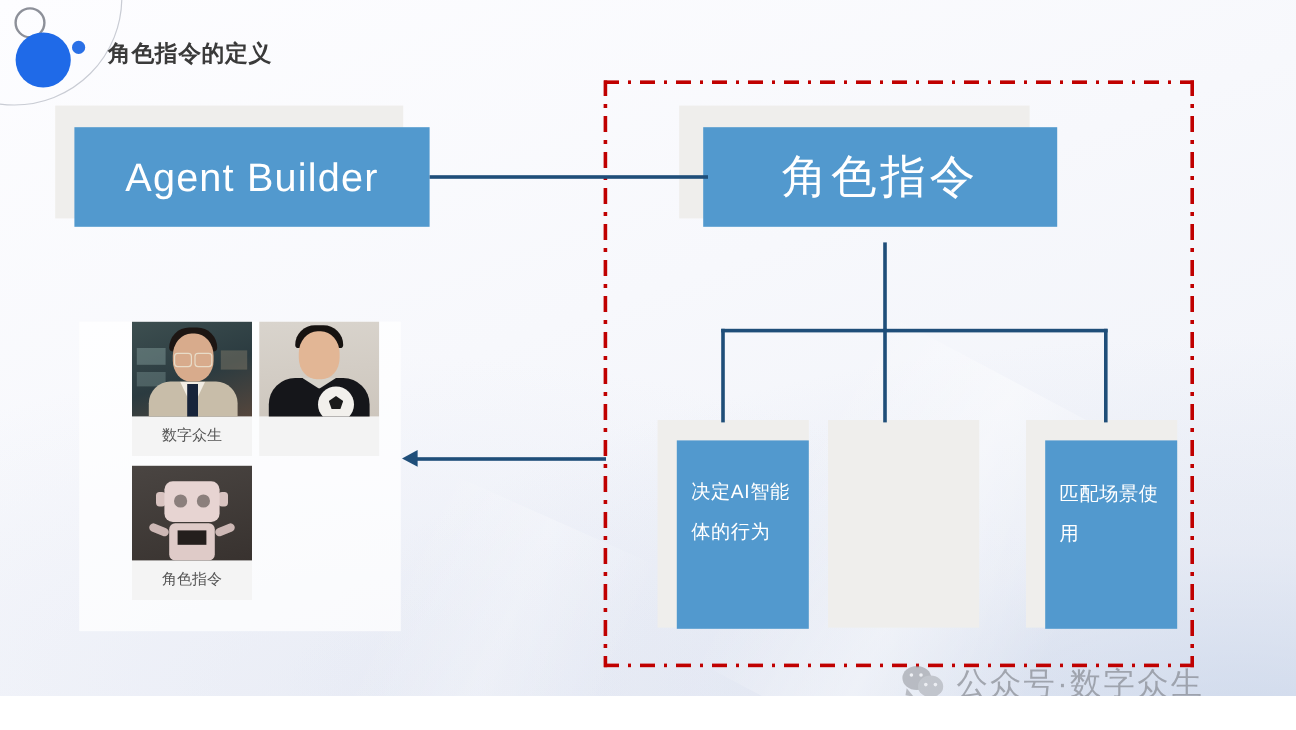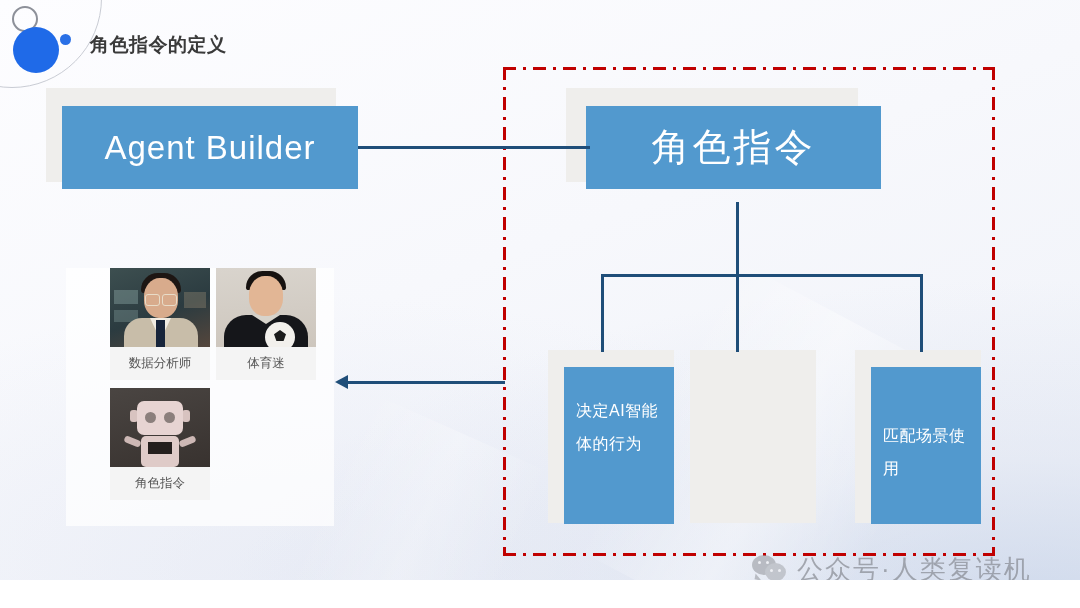--- a/index.html
+++ b/index.html
@@ -140,21 +140,21 @@
     line-height: 33px;
     padding: 0 12px;
     letter-spacing: .5px;
     text-align: left;
     display: block;
     padding-top: 27px;
   }
   #node-leaf-1 { left: 548px; }
   #node-leaf-2 { left: 690px; }
   #node-leaf-3 { left: 855px; }
-  #node-leaf-3 .card { padding-top: 52px; }
+  #node-leaf-3 .card { padding-top: 29px; }
 
   
   .conn { position: absolute; background: #1f4e79; }
 
   
   #conn-main { left: 358px; top: 146px; width: 232px; height: 3px; }
 
   
   #conn-stem   { left: 736px; top: 202px;  width: 3px;  height: 74px; }
   #conn-bar    { left: 601px; top: 274px;  width: 322px; height: 3px; }
@@ -362,32 +362,31 @@
             <div class="scr2"></div>
             <div class="scr3"></div>
           <div class="body"></div>
             <div class="shirt"></div>
             <div class="tie"></div>
           <div class="hair"></div>
             <div class="head"></div>
           <div class="glass-l"></div>
             <div class="glass-r"></div>
         </div>
-        <div class="thumb-label">数据分析师</div>
+        <div class="thumb-label">数字众生</div>
       </div>
 
       <div class="thumb-card">
         <div class="thumb t-sports">
           <div class="body"></div>
             <div class="collar"></div>
           <div class="hair"></div>
             <div class="head"></div>
           <div class="ball"></div>
         </div>
-        <div class="thumb-label">体育迷</div>
       </div>
 
       <div class="thumb-card">
         <div class="thumb t-robot">
           <div class="arm-l"></div>
             <div class="arm-r"></div>
           <div class="torso"></div>
             <div class="mouth"></div>
           <div class="ear-l"></div>
             <div class="ear-r"></div>
@@ -404,16 +403,16 @@
 
   <div id="watermark">
     <div class="wechat-icon">
       <div class="b1"></div>
       <div class="b2"></div>
       <i class="d1"></i>
         <i class="d2"></i>
         <i class="d3"></i>
         <i class="d4"></i>
     </div>
-    <div class="wm-text">公众号·人类复读机</div>
+    <div class="wm-text">公众号·数字众生</div>
   </div>
 
 </div>
 
 </body></html>

